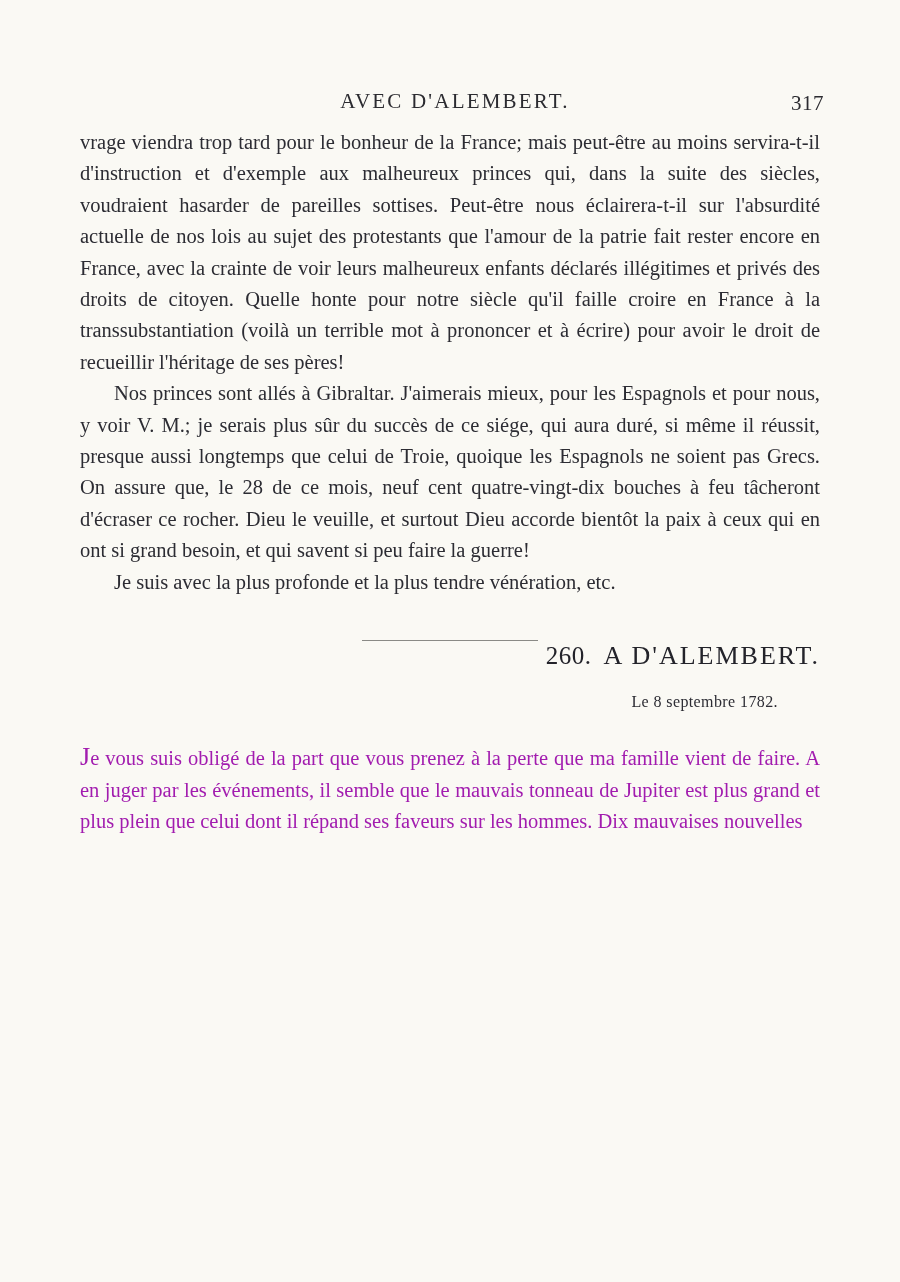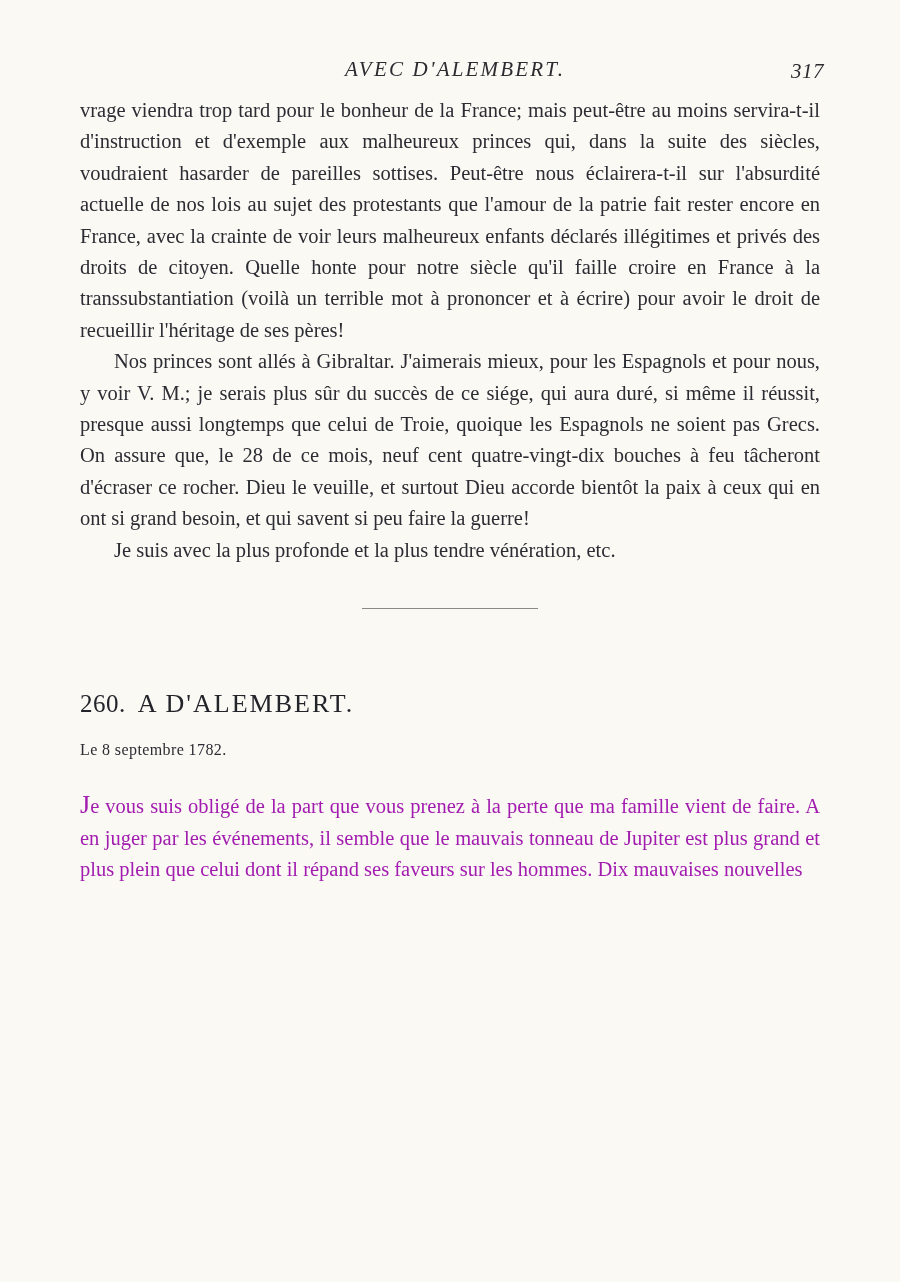--- a/index.html
+++ b/index.html
@@ -16,23 +16,22 @@
   }
   .page {
     position: relative;
     width: 900px;
     height: 1282px;
     box-sizing: border-box;
     padding: 0 80px;
   }
   .running-head {
     position: relative;
-    margin-top: 57px;
+    margin-top: 89px;
     height: 30px;
-    font-style: italic;
   }
   .running-head .title {
     text-align: center;
     font-size: 21px;
     letter-spacing: 2.2px;
     color: #2b2b30;
     font-variant: small-caps;
     padding-left: 10px;
   }
   .running-head .folio {
@@ -60,37 +59,37 @@
   .body-text p.cont {
     text-indent: 0;
   }
   .rule {
     margin: 42px auto 0 auto;
     width: 176px;
     height: 1px;
     background: #8a8a86;
   }
   .letter-head {
-    margin-top: 80px;
-    text-align: left;
+    text-align: right;
     font-size: 26px;
     letter-spacing: 1.4px;
     color: #23232a;
   }
   .letter-head .num {
     letter-spacing: 0.5px;
     margin-right: 12px;
     font-size: 25px;
   }
   .letter-head .recipient {
     font-variant: small-caps;
     letter-spacing: 2px;
   }
   .dateline {
     margin-top: 22px;
+    text-align: right;
     font-size: 16px;
     letter-spacing: 0.4px;
     color: #2c2c33;
     padding-right: 42px;
   }
   .letter-body {
     margin-top: 32px;
     font-size: 20.5px;
     line-height: 31.4px;
     text-align: justify;

